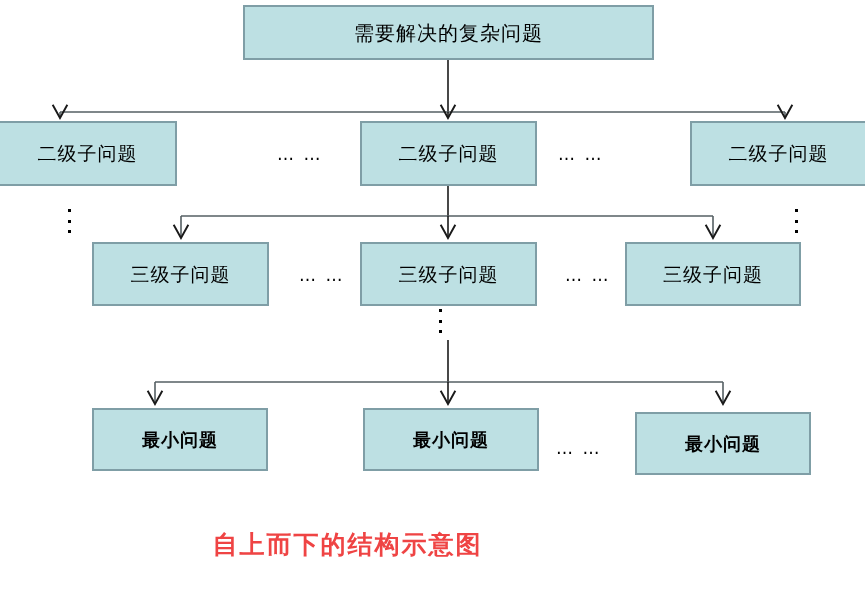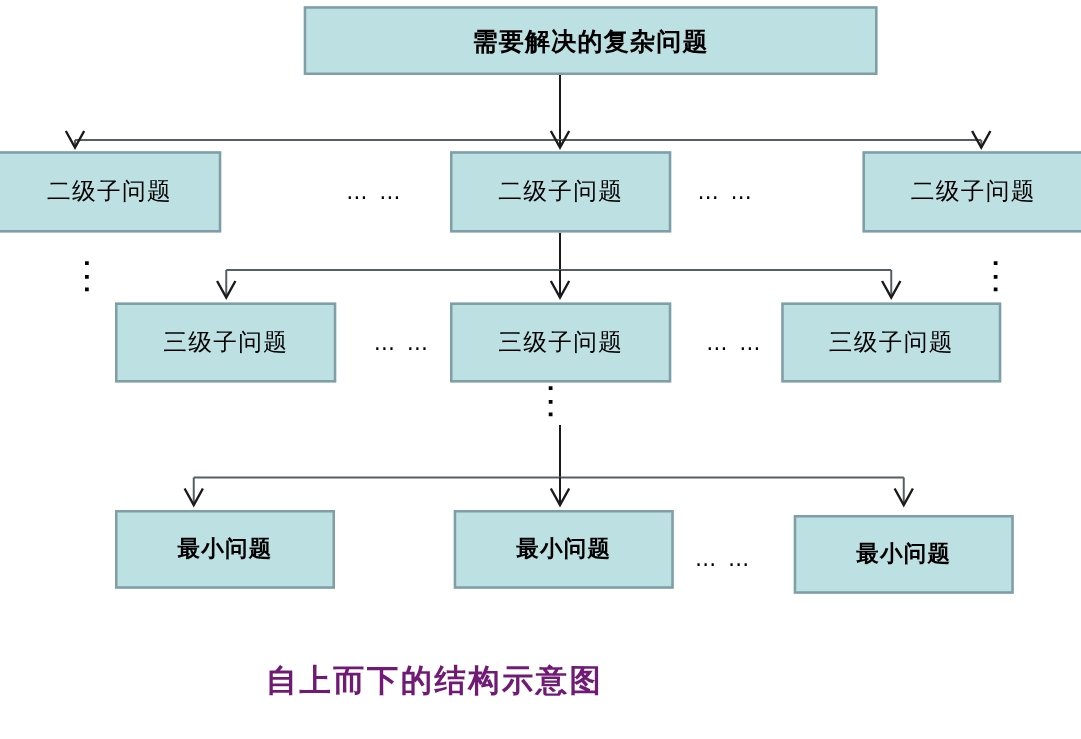--- a/index.html
+++ b/index.html
@@ -71,21 +71,21 @@
     background: #000000;
   }
   .caption {
     position: absolute;
     left: 0;
     top: 530px;
     width: 695px;
     text-align: center;
     font-size: 25px;
     font-weight: bold;
-    color: #701a75;
+    color: #ef4444;
     letter-spacing: 2px;
     line-height: 1.2;
   }
 </style>
 </head>
 <body>
 
 <div id="canvas">
 
   <svg id="edge-layer" viewBox="0 0 865 591" width="865" height="591" xmlns="http://www.w3.org/2000/svg">
@@ -110,21 +110,21 @@
       <path d="M 713 216 L 713 238" marker-end="url(#arrow)"></path>
 
       <path d="M 448 340 L 448 382" stroke="#1a1a1a"></path>
       <path d="M 155 382 L 723 382"></path>
       <path d="M 155 382 L 155 404" marker-end="url(#arrow)"></path>
       <path d="M 448 382 L 448 404" stroke="#1a1a1a" marker-end="url(#arrow)"></path>
       <path d="M 723 382 L 723 404" marker-end="url(#arrow)"></path>
     </g>
   </svg>
 
-  <div class="node root" style="left:243px; top:5px; width:459px; height:55px;font-weight:bold;">需要解决的复杂问题</div>
+  <div class="node root" style="left:243px; top:5px; width:411px; height:55px;">需要解决的复杂问题</div>
 
   <div class="node lvl2" style="left:-2px; top:121px; width:179px; height:65px;">二级子问题</div>
 
   <div class="hdots" style="left:277px; top:146px;">… …</div>
 
   <div class="node lvl2" style="left:360px; top:121px; width:177px; height:65px;">二级子问题</div>
 
   <div class="hdots" style="left:558px; top:146px;">… …</div>
 
   <div class="node lvl2" style="left:690px; top:121px; width:177px; height:65px;">二级子问题</div>

